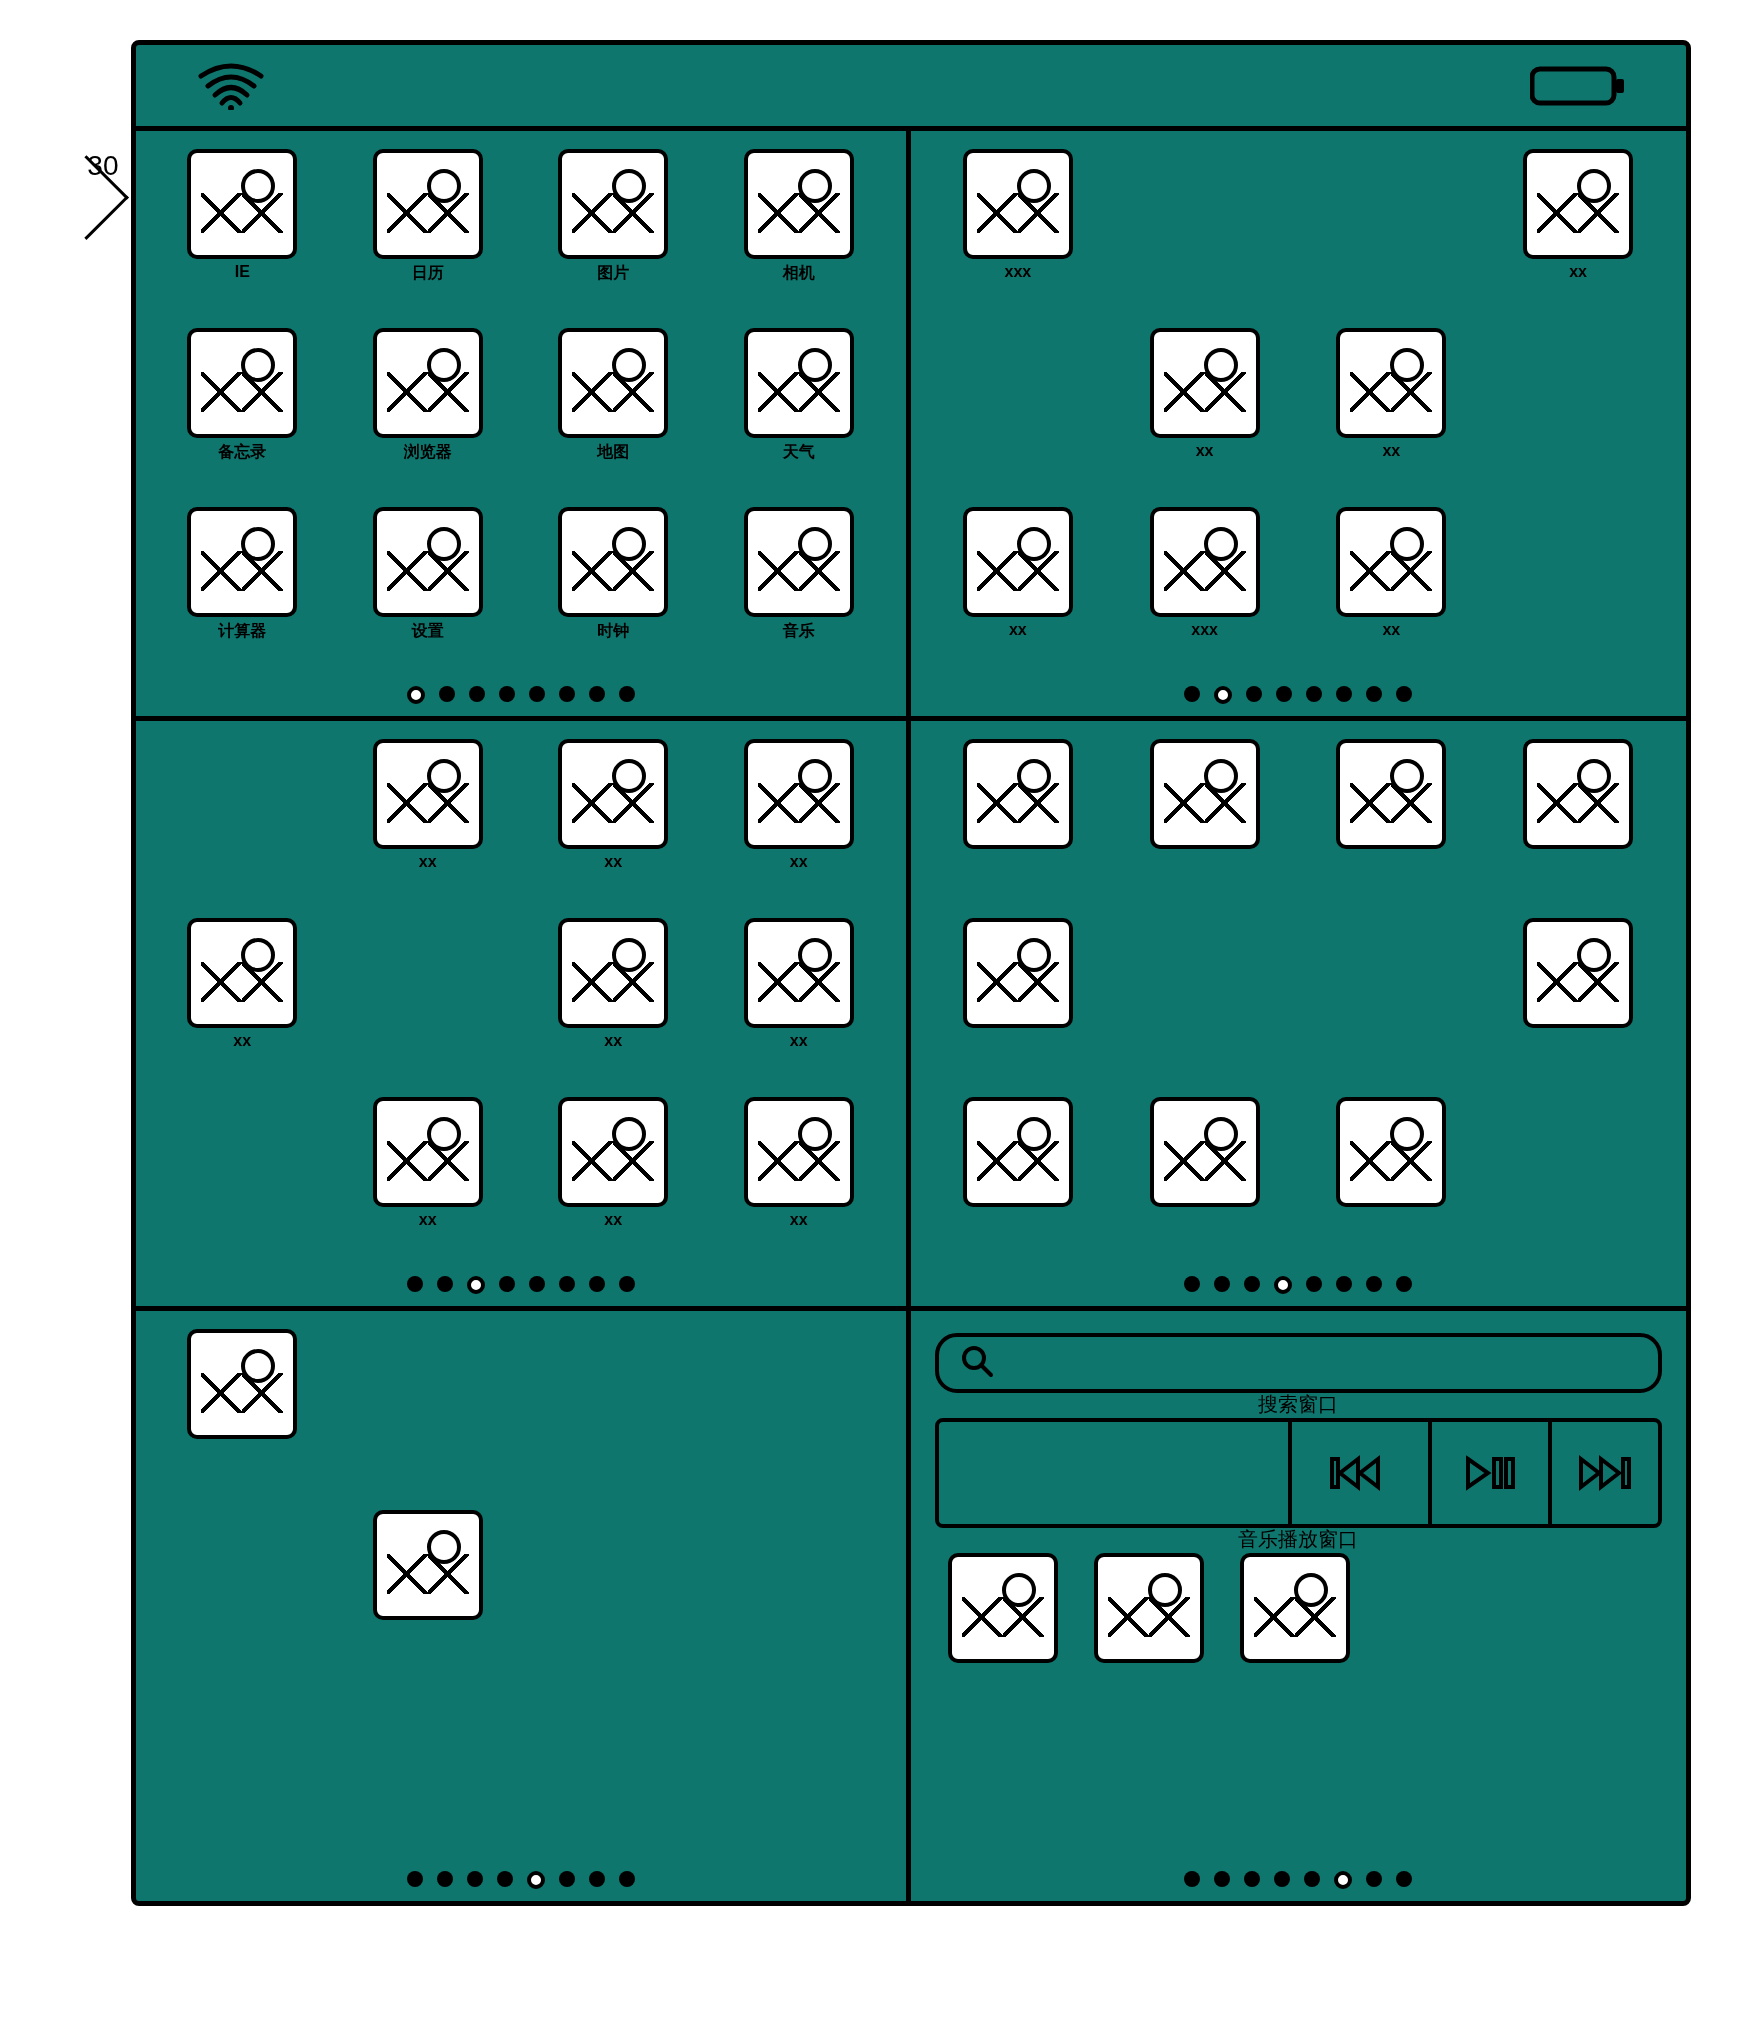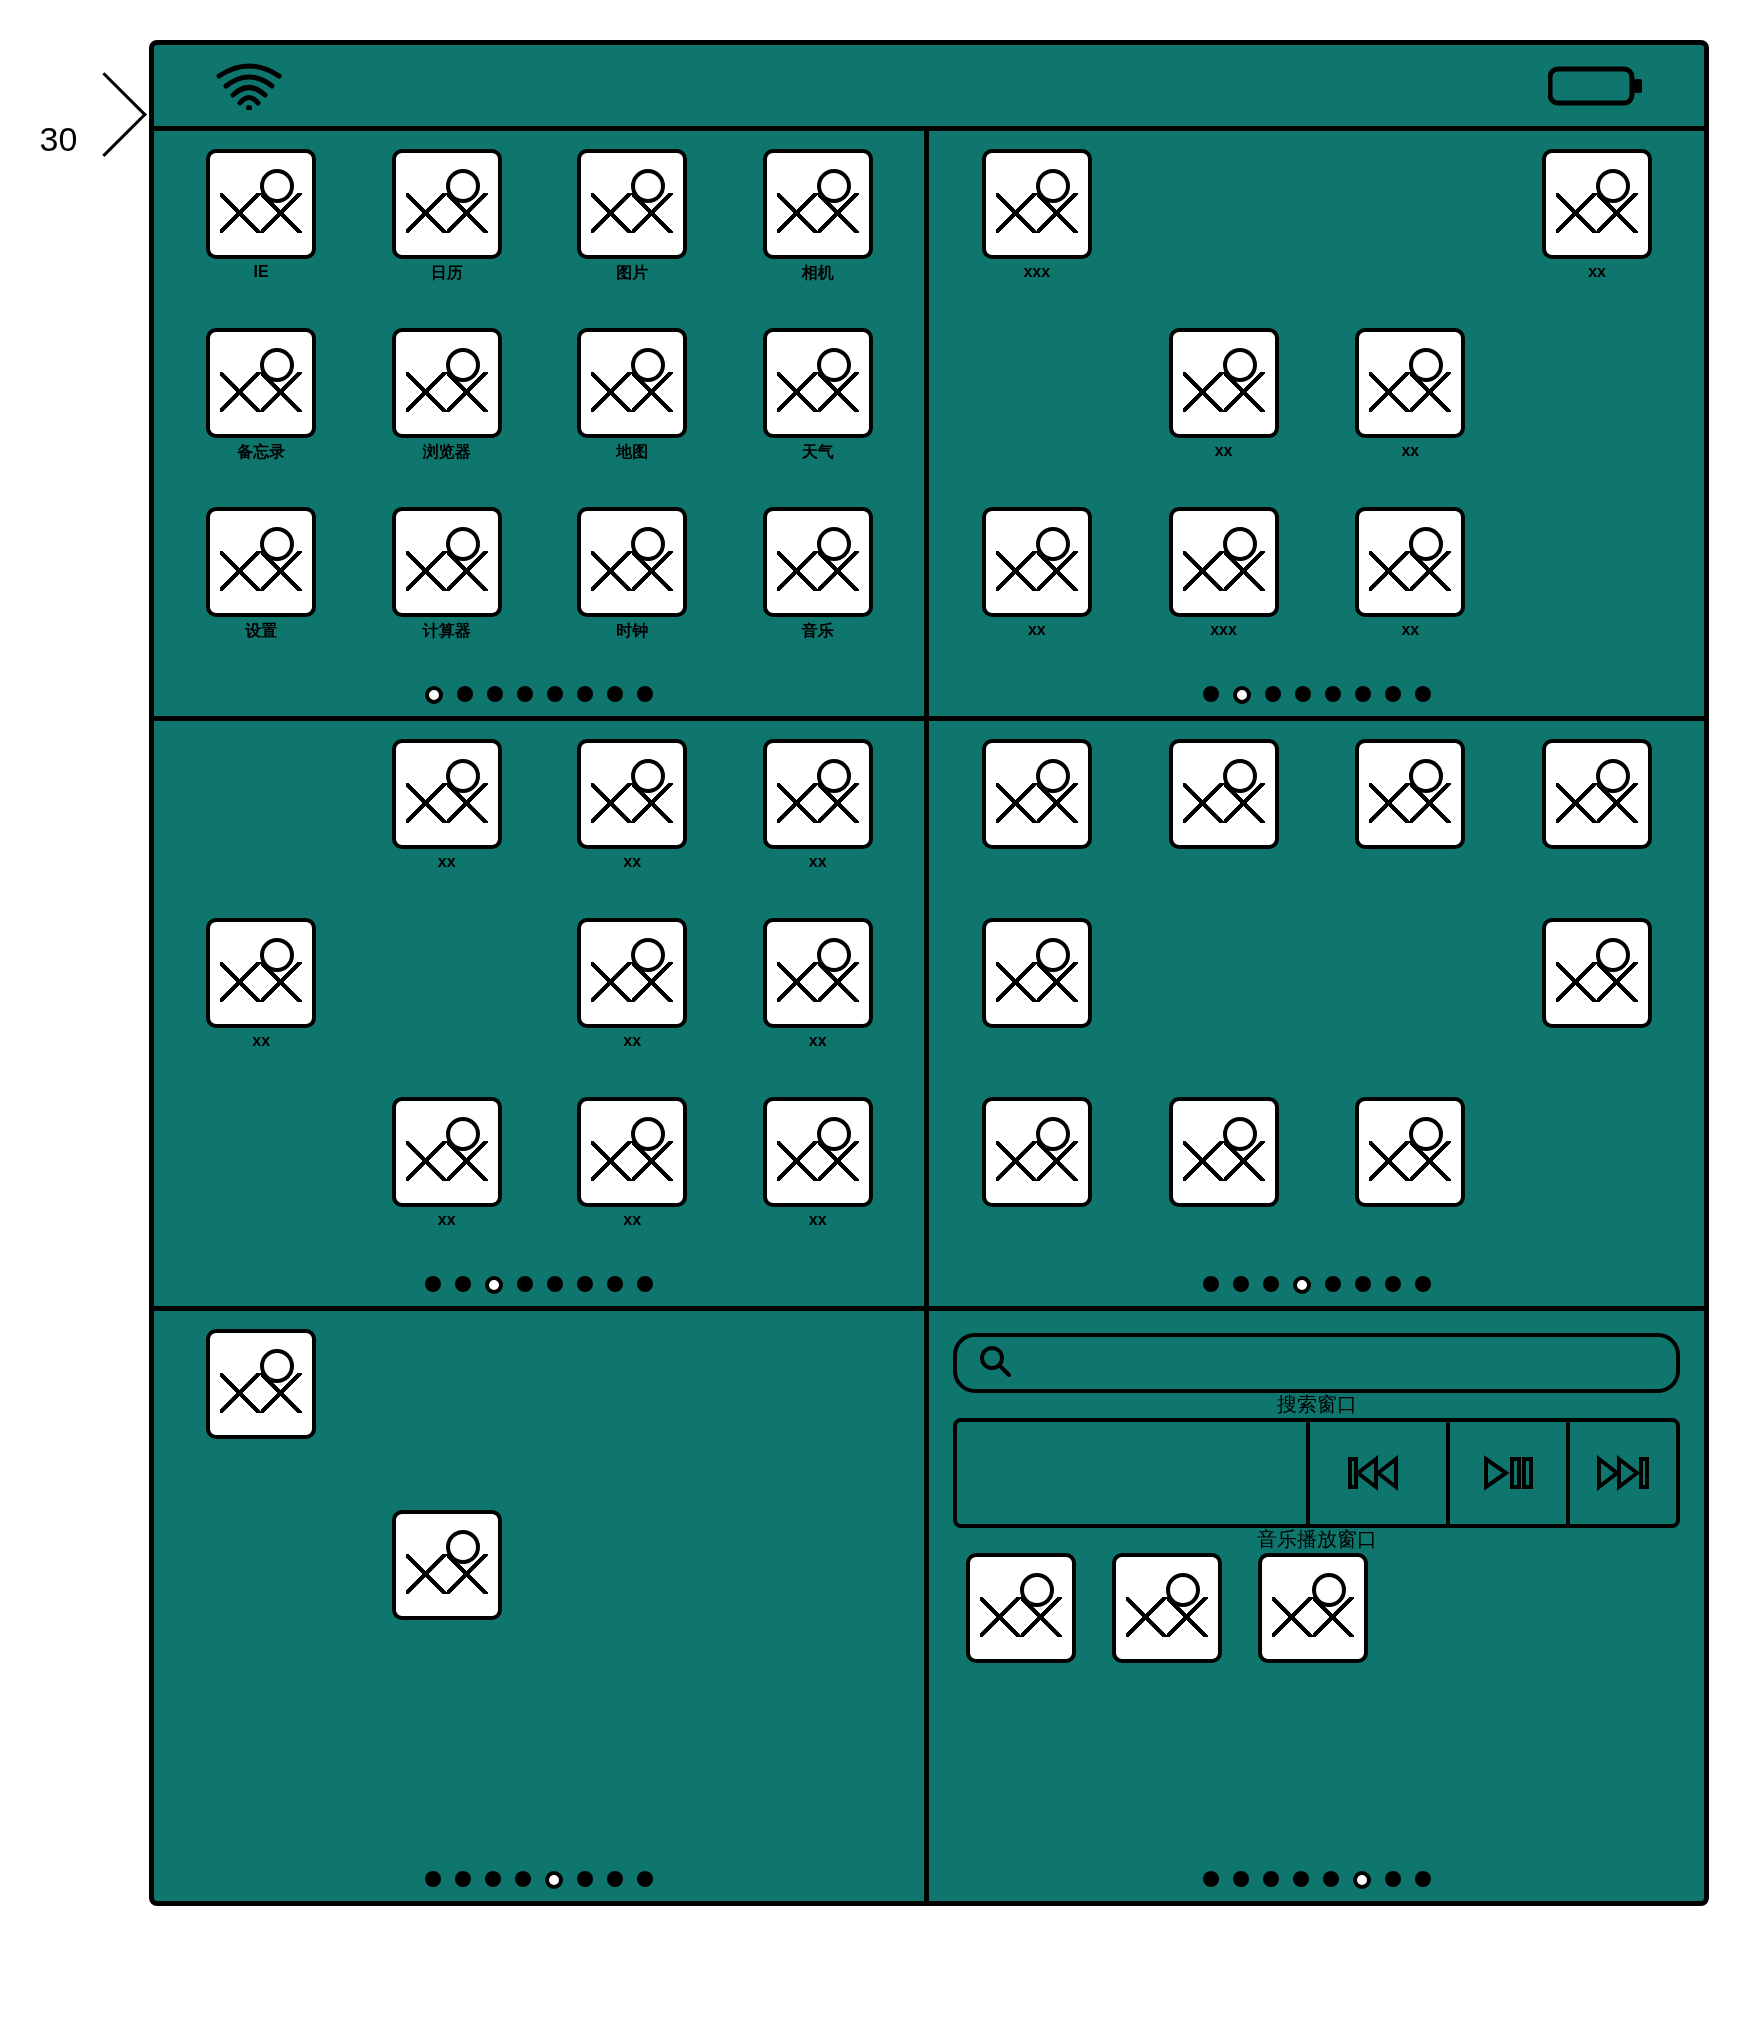--- a/index.html
+++ b/index.html
@@ -11,23 +11,24 @@
     justify-content: center;
     padding: 40px;
   }
   .wrapper {
     display: flex;
     align-items: flex-start;
     gap: 12px;
   }
   .callout {
     display: flex;
+    flex-direction: column;
     align-items: flex-end;
-    font-size: 34px;
-    margin-top: 59px;
+    font-size: 28px;
+    margin-top: 110px;
   }
   .callout-line {
     width: 60px;
     height: 60px;
     border-right: 3px solid #000;
     border-top: 3px solid #000;
     transform: rotate(45deg) translate(18px,4px);
     transform-origin: top right;
   }
   .device {
@@ -214,25 +215,25 @@
             <div class="app">
               <div class="icon-box"></div>
               <div class="app-label">地图</div>
             </div>
             <div class="app">
               <div class="icon-box"></div>
               <div class="app-label">天气</div>
             </div>
             <div class="app">
               <div class="icon-box"></div>
+              <div class="app-label">计算器</div>
+            </div>
+            <div class="app">
+              <div class="icon-box"></div>
               <div class="app-label">设置</div>
-            </div>
-            <div class="app">
-              <div class="icon-box"></div>
-              <div class="app-label">计算器</div>
             </div>
             <div class="app">
               <div class="icon-box"></div>
               <div class="app-label">时钟</div>
             </div>
             <div class="app">
               <div class="icon-box"></div>
               <div class="app-label">音乐</div>
             </div>
           </div>

